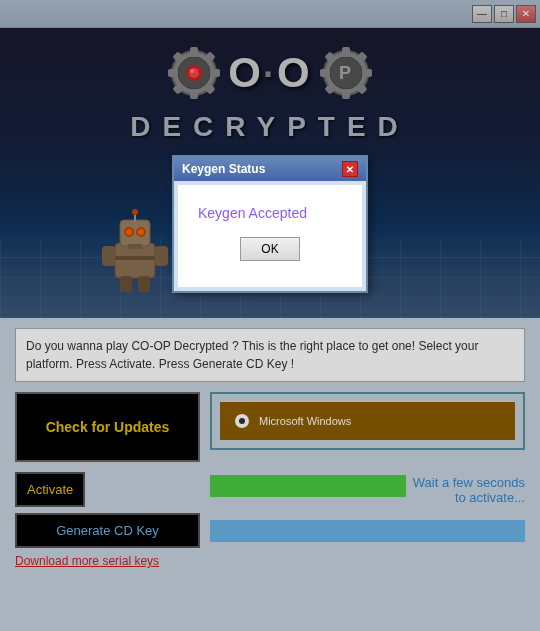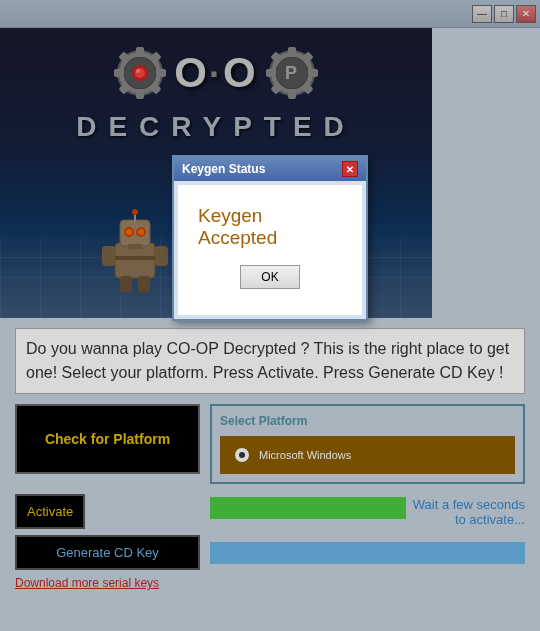--- a/index.html
+++ b/index.html
@@ -42,21 +42,21 @@
       color: #333;
     }
 
     .title-bar-btn.close {
       background: linear-gradient(to bottom, #e08080, #c05050);
       color: white;
     }
 
     
     .game-banner {
-      width: 432px;
+      width: 540px;
       height: 290px;
       background: linear-gradient(to bottom, #1a1a2e 0%, #16213e 40%, #0f3460 70%, #2d4a6e 100%);
       position: relative;
       overflow: hidden;
     }
 
     
     .banner-floor {
       position: absolute;
       bottom: 0;
@@ -142,21 +142,21 @@
       background: #c8d4e0;
       padding: 10px 15px;
       position: relative;
     }
 
     
     .description-box {
       background: white;
       border: 1px solid #aaa;
       padding: 8px 10px;
-      font-size: 16px;
+      font-size: 12px;
       color: #333;
       line-height: 1.5;
       margin-bottom: 10px;
     }
 
     
     .controls-row {
       display: flex;
       gap: 10px;
       margin-bottom: 10px;
@@ -349,22 +349,22 @@
       font-weight: bold;
     }
 
     .modal-body {
       padding: 20px 20px 12px 20px;
       background: white;
       margin: 4px;
     }
 
     .modal-message {
-      font-size: 19px;
-      color: #a16207;
+      font-size: 14px;
+      color: #8b5cf6;
       margin-bottom: 16px;
     }
 
     .modal-ok-btn {
       background: linear-gradient(to bottom, #f0f0f0, #d8d8d8);
       border: 1px solid #999;
       padding: 4px 20px;
       font-size: 12px;
       cursor: pointer;
       display: block;
@@ -456,25 +456,24 @@
 </div>
 
 <div class="main-content">
 
   <div class="description-box">
     <span>Do you wanna play CO-OP  Decrypted ? This is the right place to get one! Select your platform. Press Activate. Press Generate CD Key !</span>
   </div>
 
   <div class="controls-row">
     <div class="left-controls">
-      <button class="check-updates-btn">Check for Platform</button>
+      <button class="check-updates-btn">Check for Updates</button>
     </div>
 
     <div class="platform-box">
-      <div class="platform-title">Select Platform</div>
       <div class="platform-option">
         <div class="radio-btn">
           <div class="radio-inner"></div>
         </div>
         <span>Microsoft Windows</span>
       </div>
     </div>
   </div>
 
   <div class="bottom-row">

